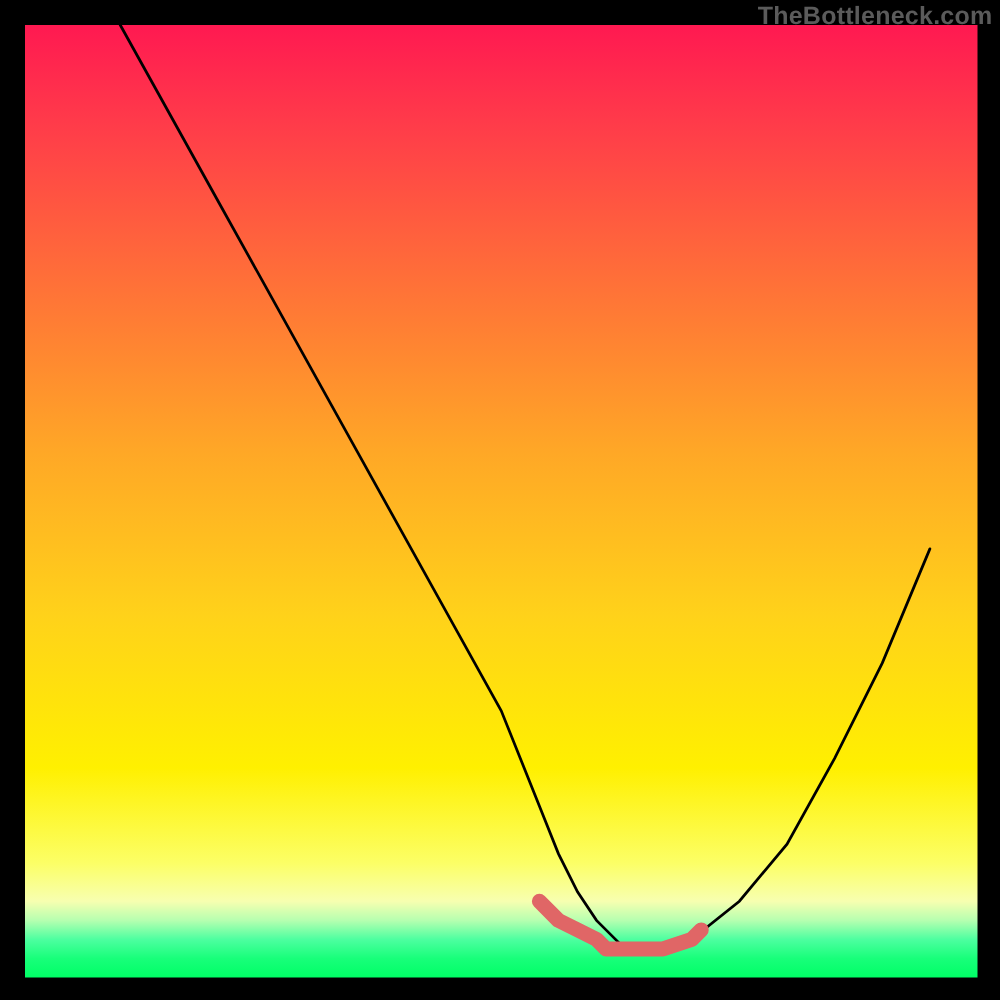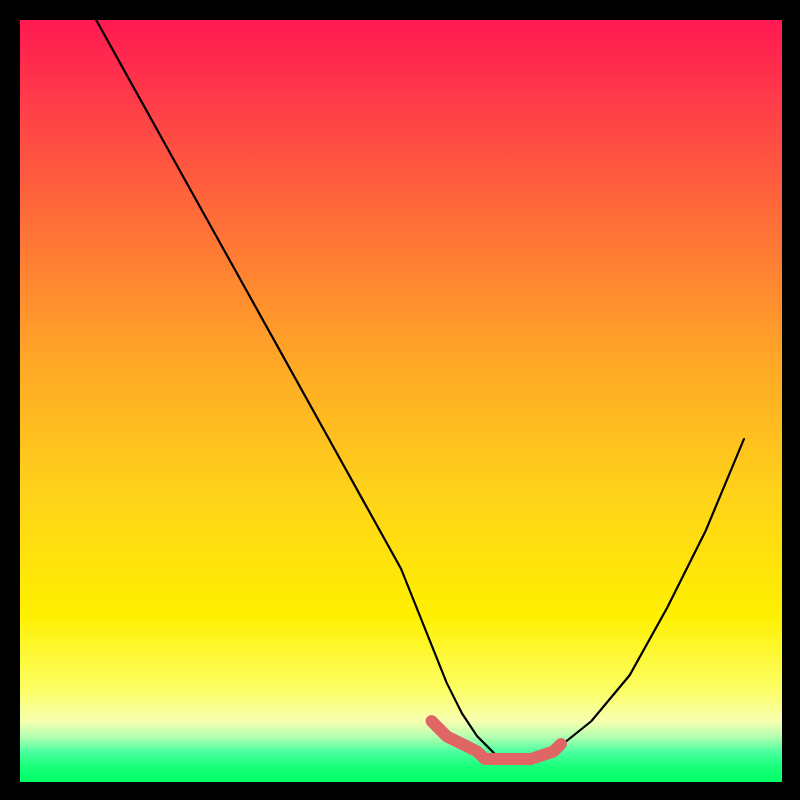--- a/index.html
+++ b/index.html
@@ -65,13 +65,14 @@
 <body>
 
 <div class="frame">
   <div class="plot-bg"></div>
 
   <svg class="curve" viewBox="0 0 762 762" preserveAspectRatio="none">
     <path id="curve-path" fill="none" stroke="#000000" stroke-width="2.2" stroke-linecap="round" d="M76.2 0.0 L114.3 68.6 L152.4 137.2 L190.5 205.7 L228.6 274.3 L266.7 342.9 L304.8 411.5 L342.9 480.1 L381.0 548.6 L411.5 624.8 L426.7 662.9 L442.0 693.4 L457.2 716.3 L464.8 723.9 L472.4 731.5 L480.1 739.1 L487.7 739.1 L495.3 739.1 L510.5 739.1 L533.4 731.5 L571.5 701.0 L609.6 655.3 L647.7 586.7 L685.8 510.5 L723.9 419.1"></path>
     <path id="highlight-path" fill="none" stroke="#e06666" stroke-width="12" stroke-linecap="round" stroke-linejoin="round" d="M411.5 701.0 L426.7 716.3 L442.0 723.9 L457.2 731.5 L464.8 739.1 L472.4 739.1 L480.1 739.1 L487.7 739.1 L495.3 739.1 L510.5 739.1 L533.4 731.5 L541.0 723.9"></path>
   </svg>
 
+  <div class="watermark">TheBottleneck.com</div>
 </div>
 
 </body></html>

